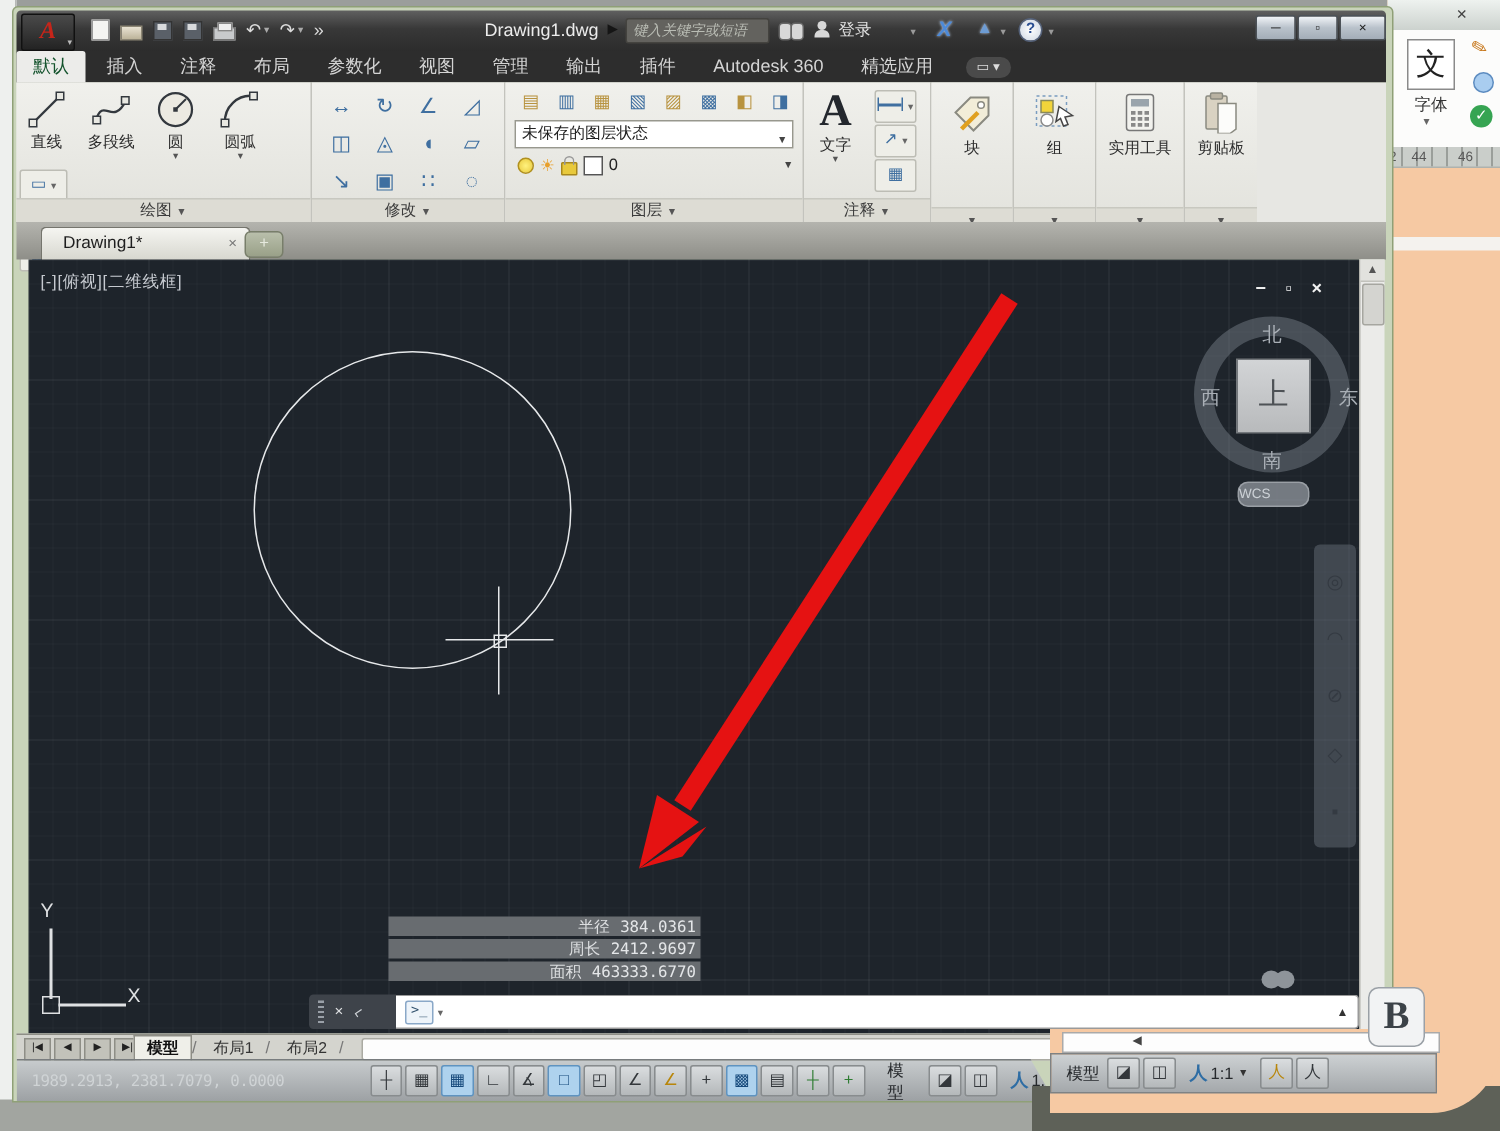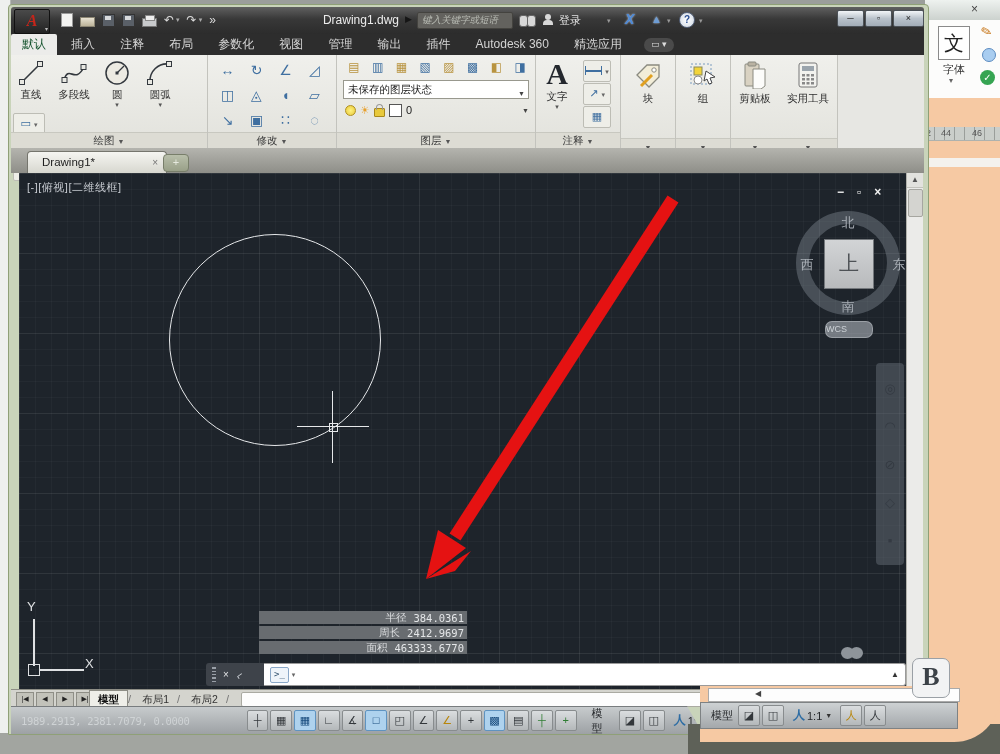--- a/index.html
+++ b/index.html
@@ -12,21 +12,21 @@
   .rw-title{left:0;top:0;width:75px;height:20px;background:linear-gradient(#eef2ef,#ccd2ce);border-bottom:1px solid #b9beba;}
   .rw-close{left:46px;top:2px;font-size:12px;color:#444;}
   .rw-panel{left:0;top:20px;width:75px;height:78px;background:#fcfcfb;}
   .rw-fontbox{left:13px;top:6px;width:30px;height:32px;border:1px solid #8a8a8a;background:#fff;text-align:center;line-height:32px;font-size:20px;color:#222;}
   .rw-fontlabel{left:13px;top:42px;width:32px;text-align:center;color:#333;font-size:11px;}
   .rw-caret{left:24px;top:56px;color:#666;font-size:8px;}
   .rw-brush{left:56px;top:4px;font-size:13px;color:#c8791e;transform:rotate(-15deg);}
   .rw-bluedot{left:57px;top:28px;width:12px;height:12px;border-radius:50%;background:#a9cdf0;border:1px solid #5d8cc0;}
   .rw-check{left:55px;top:50px;width:15px;height:15px;border-radius:50%;background:#36a452;color:#fff;font-size:10px;text-align:center;line-height:15px;font-weight:bold;}
   .rw-ruler{left:0;top:98px;width:75px;height:13px;background:#caceca;border-bottom:1px solid #aeb2ae;color:#555;font-size:9px;
-            background-image:repeating-linear-gradient(to right,transparent 0 9px,#9a9e9a 9px 10px);margin-top:29px;}
+            background-image:repeating-linear-gradient(to right,transparent 0 9px,#9a9e9a 9px 10px);}
   .rw-ruler span{position:absolute;top:1px;}
   .rw-whitegap{left:0;top:158px;width:75px;height:9px;background:#f4f2ee;}
   #desktop-strip{left:0;top:733px;width:1000px;height:21px;background:#a2a5a0;z-index:3;}
   #br-dark{left:688px;top:724px;width:312px;height:30px;background:#5e6158;z-index:15;}
   
   #acad{left:8px;top:4px;width:919px;height:729px;background:#c9d4ba;border:1px solid #8fa077;border-radius:4px 4px 0 0;z-index:10;}
   
   #titlebar{left:2px;top:2px;width:913px;height:27px;background:linear-gradient(#606060,#383838 45%,#2c2c2c);border-radius:3px 3px 0 0;}
   .logo{left:3px;top:2px;width:34px;height:23px;background:linear-gradient(#4a4a4a,#232323);border:1px solid #111;border-radius:2px;text-align:center;}
   .logo b{color:#c6251a;font-style:italic;font-size:16px;line-height:22px;font-family:"Liberation Serif",serif;}
@@ -379,47 +379,47 @@
         <svg class="icon-svg" width="30" height="28" viewBox="0 0 30 28">
           <rect x="3" y="3" width="20" height="20" fill="none" stroke="#7a9cc0" stroke-dasharray="2 2"></rect>
           <rect x="6" y="6" width="8" height="8" fill="#f2d43a" stroke="#8a8a5a"></rect>
           <circle cx="10" cy="19" r="4" fill="#fff" stroke="#8a8a8a"></circle>
           <path d="M18 10 L27 16 L22 17 L24 22 L21 23 L19 18 L16 20 Z" fill="#fff" stroke="#444" stroke-width="1"></path>
         </svg>
         <div class="lbl">组</div>
         <div class="pfoot"><span class="c">▼</span></div>
       </div>
 
-      <div class="panel panel-sm" style="width:48px;border-right:none;">
-        <svg class="icon-svg" width="26" height="28" viewBox="0 0 26 28">
-          <rect x="3" y="3" width="14" height="22" rx="1" fill="#d9d2c2" stroke="#8a8a80"></rect>
-          <rect x="6" y="1" width="8" height="4" rx="1" fill="#b9b2a2" stroke="#8a8a80"></rect>
-          <path d="M11 8 H23 V25 L19 28 H11 Z" fill="#fcfcfa" stroke="#8a8a80"></path>
-        </svg>
-        <div class="lbl">剪贴板</div>
-        <div class="pfoot"><span class="c">▼</span></div>
-      </div>
-
       <div class="panel panel-sm" style="width:58px;">
         <svg class="icon-svg" width="24" height="28" viewBox="0 0 24 28">
           <rect x="3" y="2" width="18" height="24" rx="2" fill="#f2f2ee" stroke="#777"></rect>
           <rect x="6" y="5" width="12" height="5" fill="#9aa4ac"></rect>
           <g fill="#888">
             <rect x="6" y="13" width="3" height="2.5"></rect>
               <rect x="10.5" y="13" width="3" height="2.5"></rect>
               <rect x="15" y="13" width="3" height="2.5"></rect>
             <rect x="6" y="17" width="3" height="2.5"></rect>
               <rect x="10.5" y="17" width="3" height="2.5"></rect>
               <rect x="15" y="17" width="3" height="2.5"></rect>
             <rect x="6" y="21" width="3" height="2.5"></rect>
               <rect x="10.5" y="21" width="3" height="2.5"></rect>
               <rect x="15" y="21" width="3" height="2.5"></rect>
           </g>
         </svg>
         <div class="lbl">实用工具</div>
+        <div class="pfoot"><span class="c">▼</span></div>
+      </div>
+
+      <div class="panel panel-sm" style="width:48px;border-right:none;">
+        <svg class="icon-svg" width="26" height="28" viewBox="0 0 26 28">
+          <rect x="3" y="3" width="14" height="22" rx="1" fill="#d9d2c2" stroke="#8a8a80"></rect>
+          <rect x="6" y="1" width="8" height="4" rx="1" fill="#b9b2a2" stroke="#8a8a80"></rect>
+          <path d="M11 8 H23 V25 L19 28 H11 Z" fill="#fcfcfa" stroke="#8a8a80"></path>
+        </svg>
+        <div class="lbl">剪贴板</div>
         <div class="pfoot"><span class="c">▼</span></div>
       </div>
     </div>
 
     <div class="abs" id="filetabs">
       <div class="abs ftab">
         <span>Drawing1*</span>
         <span class="x">×</span>
       </div>
       <div class="abs newtab">+</div>

